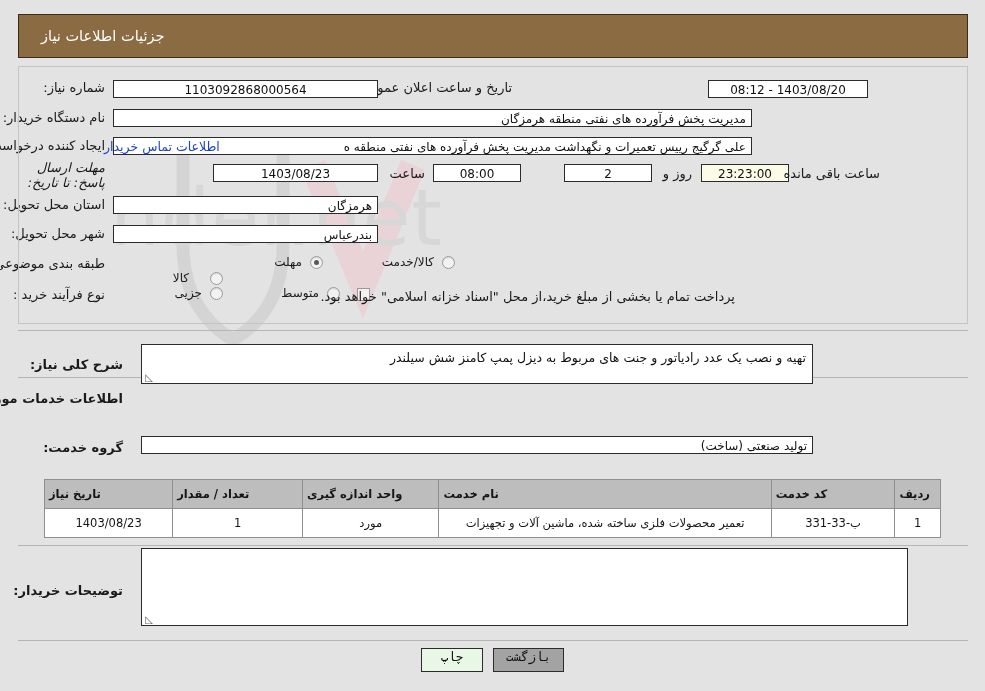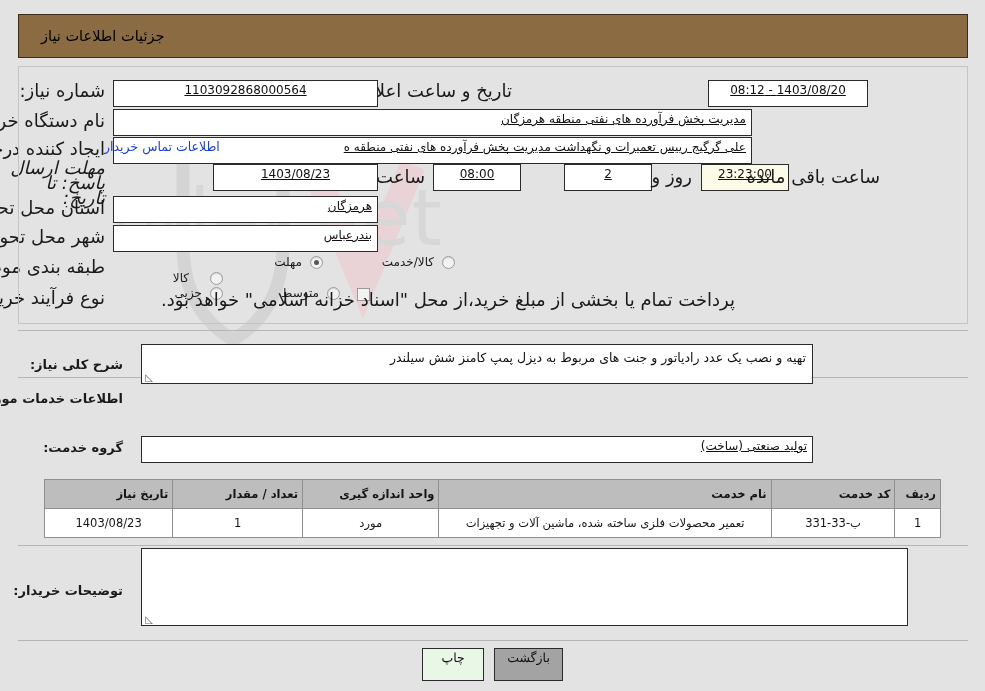--- a/index.html
+++ b/index.html
@@ -24,48 +24,47 @@
   
   .header-bar{
     position:absolute;right:17px;top:14px;width:950px;height:44px;
     background:#8b6b42;border:1px solid #3b2c1a;
     box-sizing:border-box;
     display:flex;align-items:center;justify-content:flex-start;
     padding-right:0;padding-left:22px;
     z-index:3;
   }
   .header-title{
-    color:#000000;font-size:14.5px;width:100%;text-align:left;
+    color:#ffffff;font-size:14.5px;width:100%;text-align:left;
     font-family:"DejaVu Sans",sans-serif;
   }
 
   
   .panel{
     position:absolute;box-sizing:border-box;
     border-top:1px solid #b5b5b5;border-bottom:1px solid #b5b5b5;
     z-index:2;
   }
   .panel-top{right:17px;top:66px;width:950px;height:258px;
     border:1px solid #c4c4c4;border-left:1px solid #c4c4c4;
     background:transparent;}
   .panel-desc{right:17px;top:330px;width:950px;height:48px;}
   .panel-notes{right:17px;top:545px;width:950px;height:96px;}
 
   .row{position:absolute;display:flex;align-items:center;}
   .lbl{
-    font-size:18px;color:#1a1a1a;text-align:right;white-space:nowrap;
+    font-size:13px;color:#1a1a1a;text-align:right;white-space:nowrap;
   }
   .lbl-strong{font-weight:bold;}
 
   .fld{
     box-sizing:border-box;background:#ffffff;border:1px solid #2b2b2b;
-    height:27px;line-height:19px;font-size:12px;color:#101010;
+    height:18px;line-height:19px;font-size:12px;color:#101010;
     padding:0 5px;text-align:right;white-space:nowrap;overflow:hidden;
     font-family:"DejaVu Sans",sans-serif;
-    text-decoration:underline;
   }
   .fld.center{text-align:center;}
   .fld.cream{background:#fbfbe8;}
 
   .link{color:#1b3fd1;font-size:12.5px;text-decoration:none;white-space:nowrap;}
   .radio{
     width:13px;height:13px;border-radius:50%;
     background:#f2f2f2;border:1px solid #9a9a9a;
     box-sizing:border-box;display:inline-block;position:relative;
     box-shadow:inset 0 1px 1px rgba(0,0,0,.12);
@@ -100,35 +99,35 @@
 
   
   table.items{
     position:absolute;right:44px;top:479px;width:897px;
     border-collapse:collapse;z-index:2;background:#fff;
     font-size:11.5px;
   }
   table.items th{
     background:#bdbdbd;border:1px solid #8f8f8f;
     height:28px;font-weight:bold;font-size:11.5px;color:#151515;
-    text-align:right;padding:0 4px;white-space:nowrap;
+    text-align:left;padding:0 4px;white-space:nowrap;
   }
   table.items td{
     background:#ffffff;border:1px solid #8f8f8f;
     height:28px;font-size:11.5px;color:#151515;
     text-align:center;padding:0 5px;white-space:nowrap;
   }
 
   
   .btnbar{position:absolute;left:0;right:0;top:648px;display:flex;
     justify-content:center;gap:10px;z-index:3;}
   .btn{
-    box-sizing:border-box;border:1px solid #2b2b2b;height:33px;
+    box-sizing:border-box;border:1px solid #2b2b2b;height:24px;
     min-width:62px;padding:0 12px;font-size:12.5px;line-height:19px;
-    text-align:center;cursor:pointer;font-family:Liberation Sans, sans-serif;
+    text-align:center;cursor:pointer;font-family:Liberation Mono, monospace;
   }
   .btn-back{background:#a3a3a3;color:#101010;}
   .btn-print{background:#e9f7e6;color:#101010;}
 </style>
 </head>
 <body>
 
 <div class="page">
 
   <div class="watermark">

